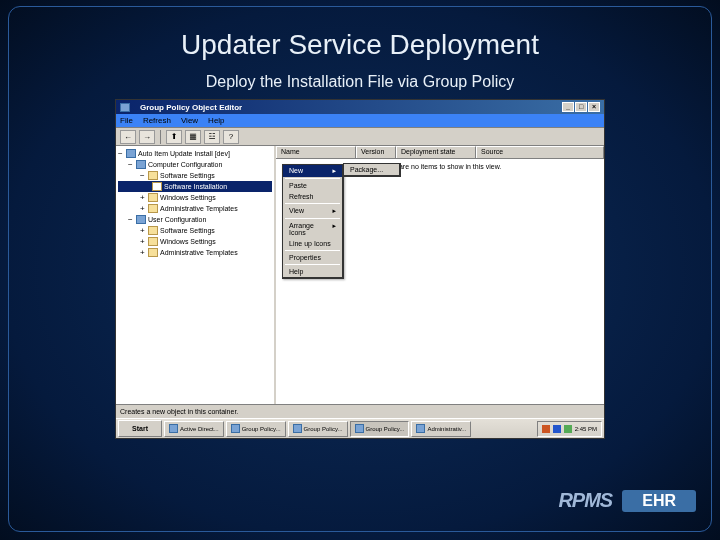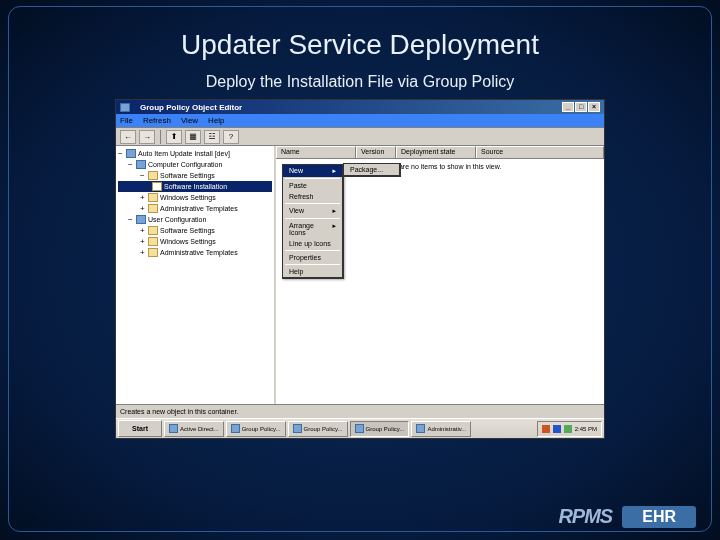--- a/index.html
+++ b/index.html
@@ -136,21 +136,21 @@
     background: #c8c4bc;
   }
   .task-icon { width: 9px; height: 9px; background: #7aa3d4; border: 1px solid #3a6ea5; }
   .tray {
     margin-left: auto; height: 16px; padding: 0 4px;
     border: 1px solid #808080; border-right-color: #fff; border-bottom-color: #fff;
     display: flex; align-items: center; gap: 3px; font-size: 6px;
   }
   .tray-icon { width: 8px; height: 8px; }
   .logo-area {
-    position: absolute; bottom: 12px; right: 24px;
+    position: absolute; bottom: 28px; right: 24px;
     display: flex; align-items: center; gap: 10px;
   }
   .logo-rpms {
     color: #a0b8d8; font-size: 20px; font-weight: bold; font-style: italic;
     font-family: "Arial Black", Arial, sans-serif;
     letter-spacing: -1px;
   }
   .logo-ehr {
     background: #3a6ea5; color: #fff; padding: 2px 20px;
     font-size: 16px; font-weight: bold; border-radius: 3px;

